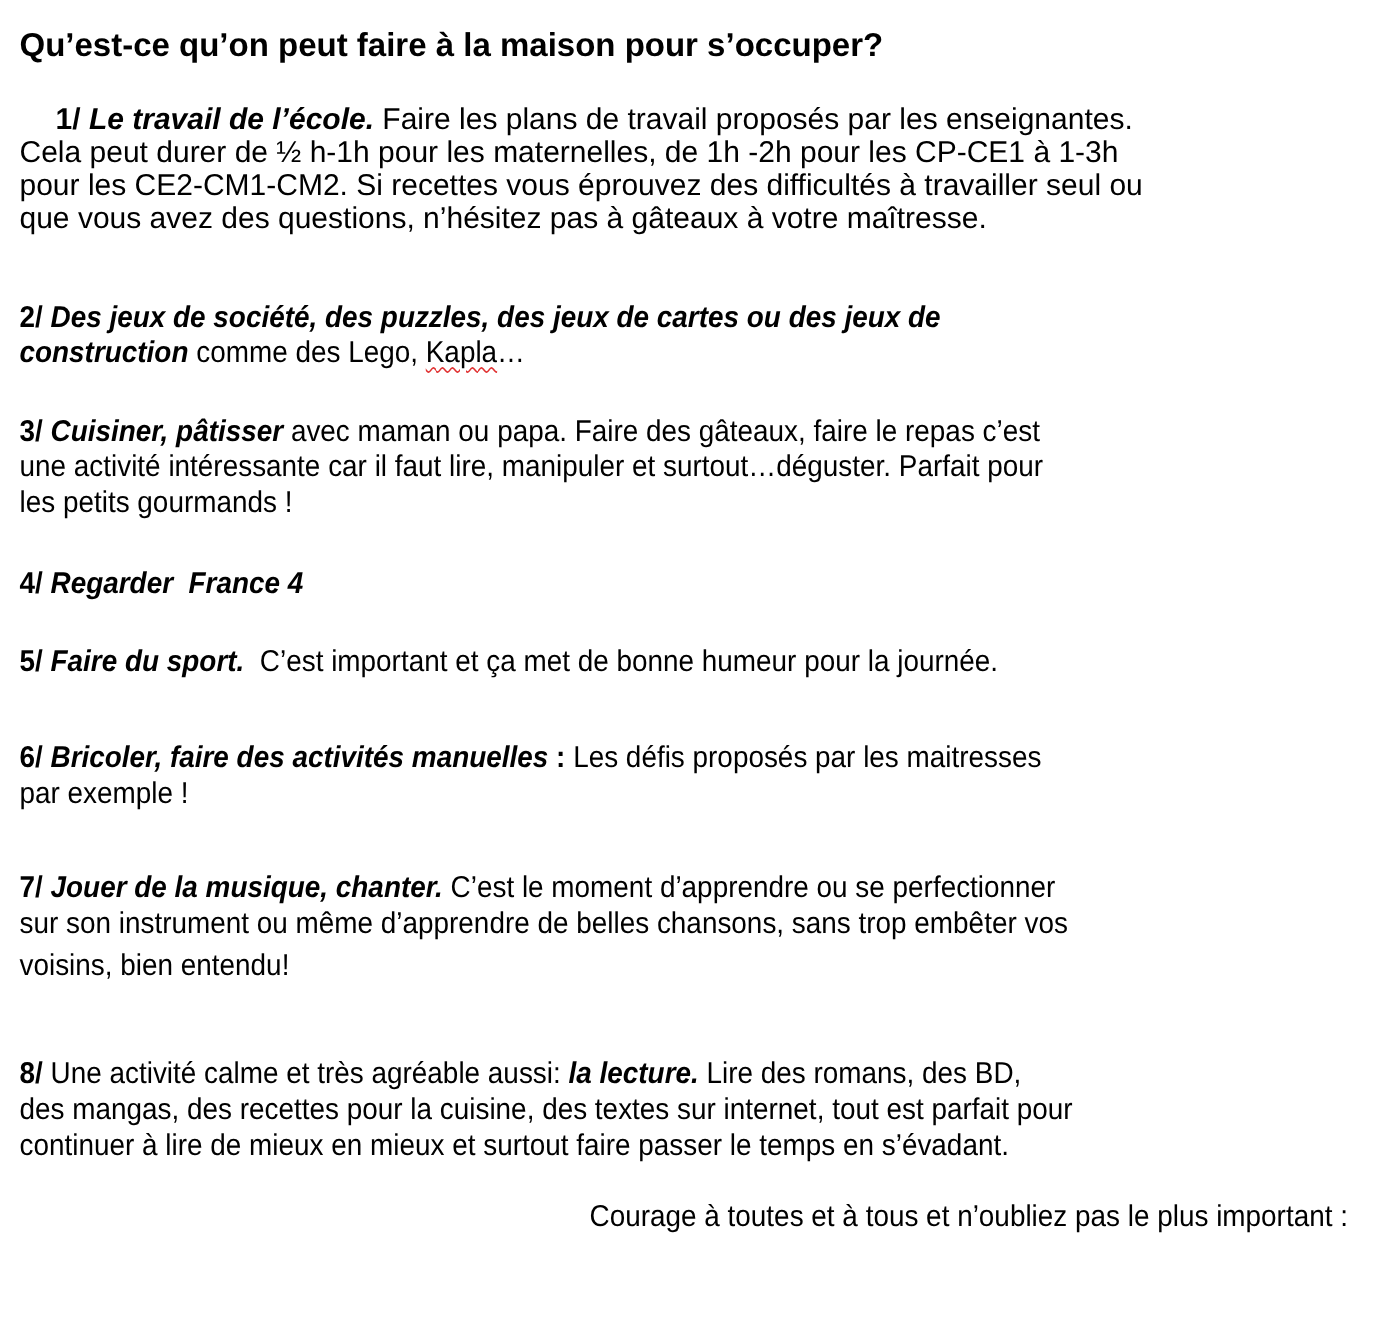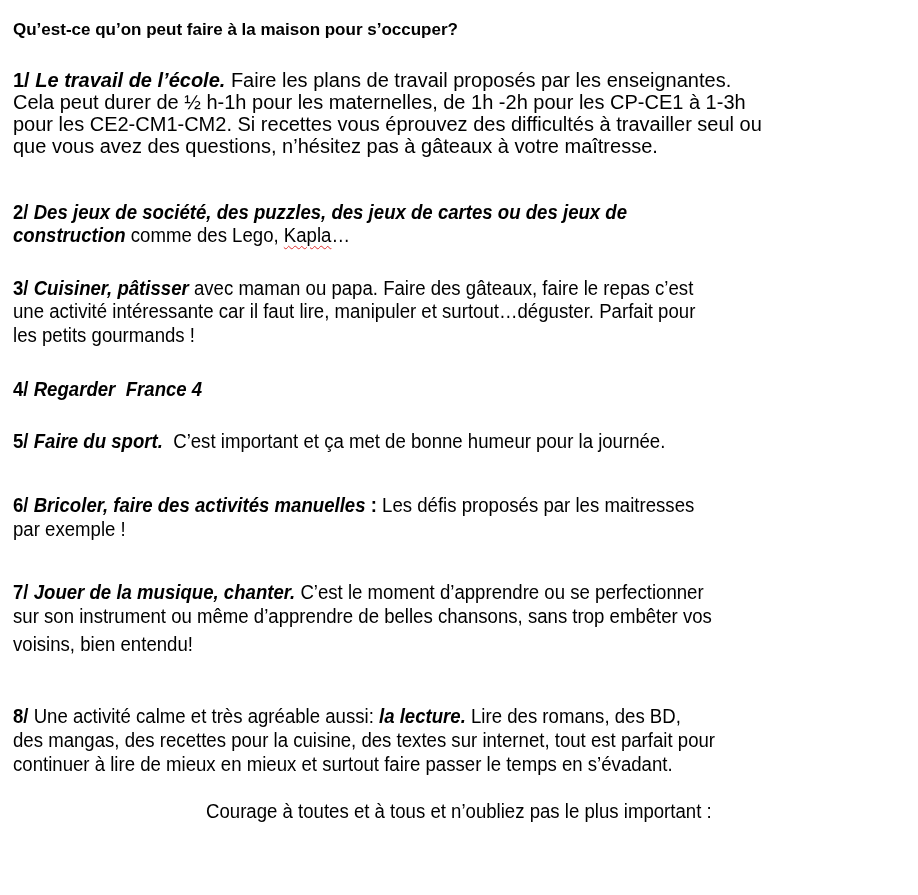--- a/index.html
+++ b/index.html
@@ -7,36 +7,36 @@
       width: 918px; height: 895px; overflow: hidden; position: relative;
       font-family: "Liberation Sans", sans-serif; color: #000000;
     }
     .line {
       position: absolute; left: 13px; white-space: nowrap;
       font-size: 20px; line-height: 22px;
       transform-origin: 0 0;
     }
     .b { font-weight: bold; }
     .bi { font-weight: bold; font-style: italic; }
-    .title { font-weight: bold; font-size: 17px; }
+    .title { font-weight: bold; font-size: 22px; }
     .squiggle {
       text-decoration: underline wavy #e03030;
       text-decoration-thickness: 1px;
       text-underline-offset: 3px;
     }
-    .center { left: 0; width: 918px; text-align: center; }
+    .center { left: 0; width: 918px; text-align: right; }
   </style>
 </head>
 <body>
 
 <div>
 
   <div class="line title" style="top:19px;">Qu’est-ce qu’on peut faire à la maison pour s’occuper?</div>
 
-  <div class="line" style="top:69px;"><span class="b">1/</span> <span class="bi">Le travail de l’école.</span><span> Faire les plans de travail proposés par les enseignantes.</span></div>
+  <div class="line" style="top:69px;margin-left:24px;"><span class="b">1/</span> <span class="bi">Le travail de l’école.</span><span> Faire les plans de travail proposés par les enseignantes.</span></div>
   <div class="line" style="top:91px;">Cela peut durer de ½ h-1h pour les maternelles, de 1h -2h pour les CP-CE1 à 1-3h</div>
   <div class="line" style="top:113px;">pour les CE2-CM1-CM2. Si recettes vous éprouvez des difficultés à travailler seul ou</div>
   <div class="line" style="top:135px;">que vous avez des questions, n’hésitez pas à gâteaux à votre maîtresse.</div>
 
   <div class="line" style="top:201px; transform:scaleX(0.93);"><span class="b">2/</span><span class="bi"> Des jeux de société, des puzzles, des jeux de cartes ou des jeux de</span></div>
   <div class="line" style="top:224px; transform:scaleX(0.93);"><span class="bi">construction</span><span> comme des Lego, </span><span class="squiggle">Kapla</span><span>…</span></div>
 
   <div class="line" style="top:277px; transform:scaleX(0.93);"><span class="b">3/</span><span class="bi"> Cuisiner, pâtisser</span><span> avec maman ou papa. Faire des gâteaux, faire le repas c’est</span></div>
   <div class="line" style="top:300px; transform:scaleX(0.93);">une activité intéressante car il faut lire, manipuler et surtout…déguster. Parfait pour</div>
   <div class="line" style="top:324px; transform:scaleX(0.93);">les petits gourmands !</div>

